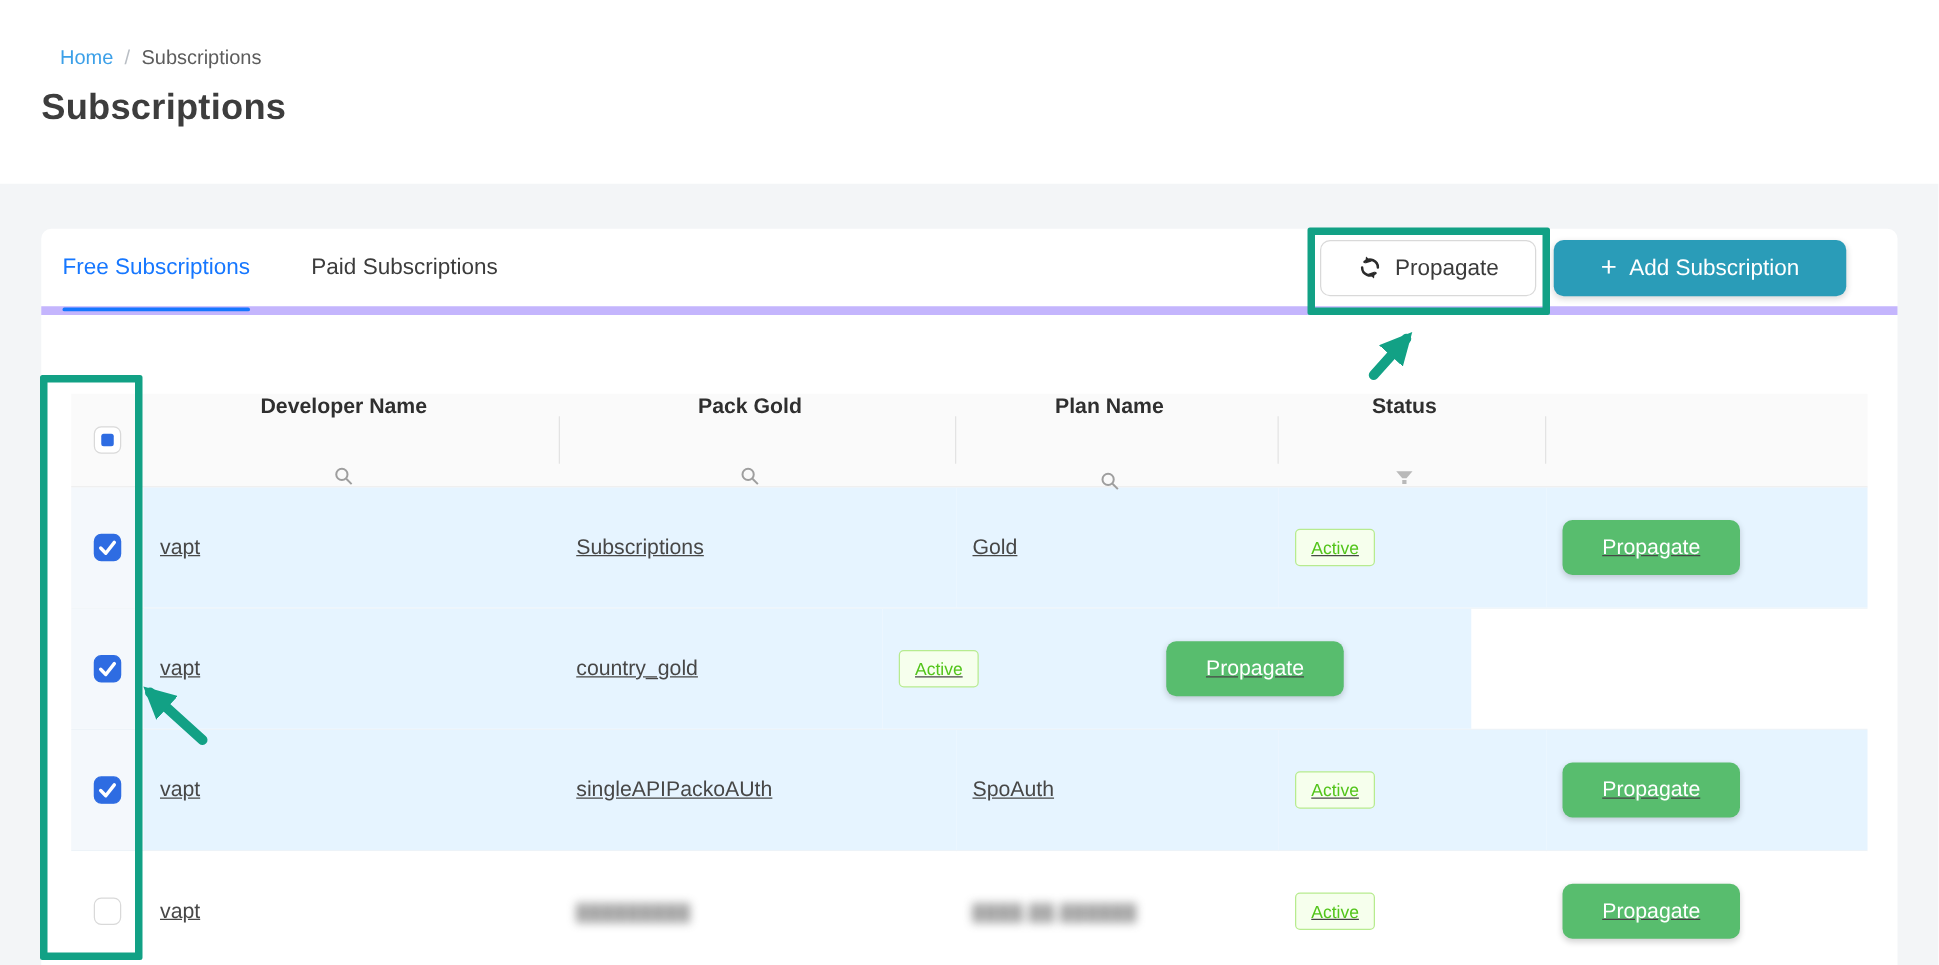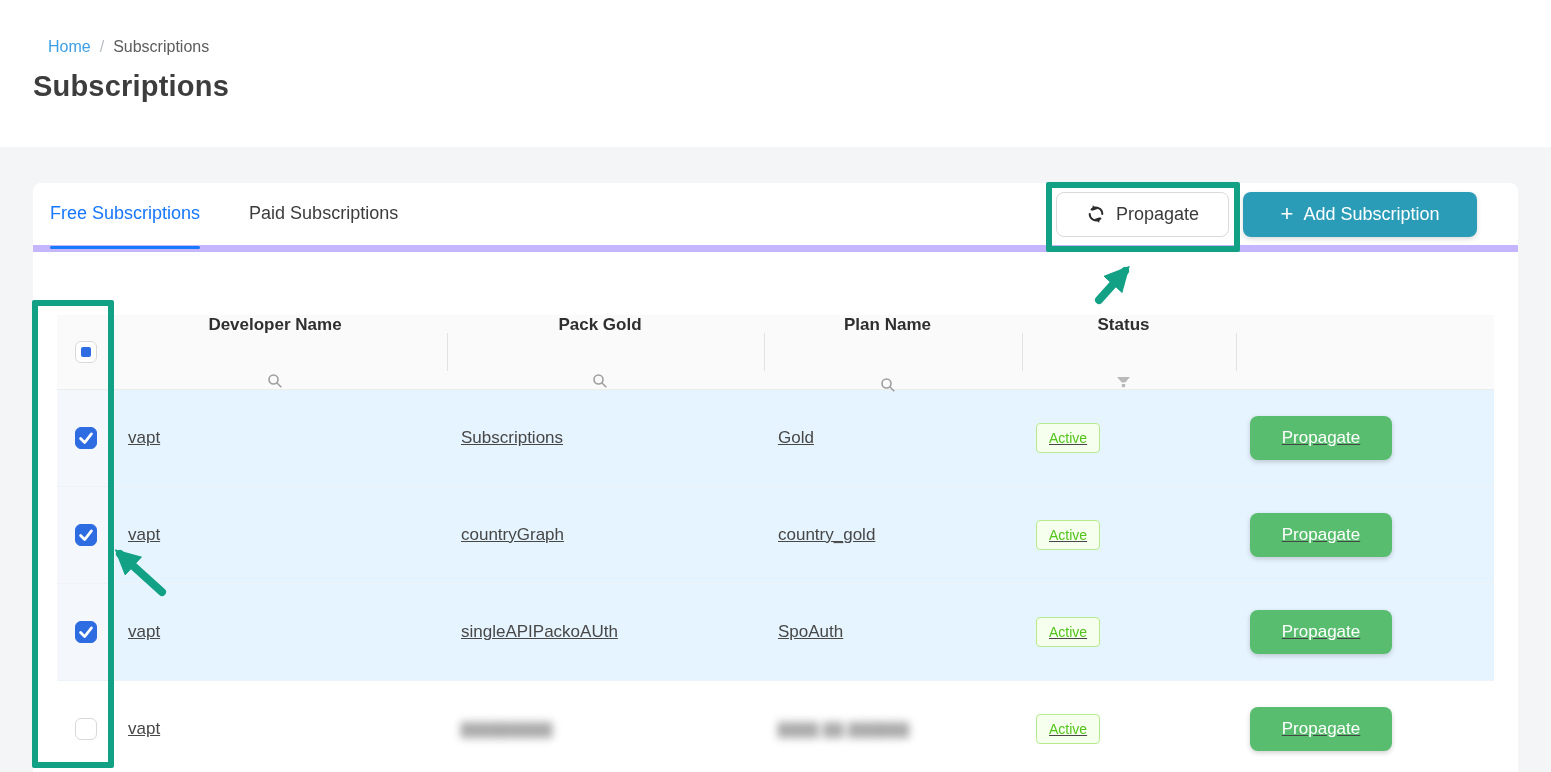--- a/index.html
+++ b/index.html
@@ -190,21 +190,20 @@
 
         <div class="tr row selected">
           <div class="col-check">
             <span class="cb checked">
               <svg width="22" height="22" viewBox="0 0 22 22">
                   <polyline points="5,11.5 9.5,16 17,6.5" fill="none" stroke="#fff" stroke-width="3" stroke-linecap="round" stroke-linejoin="round"></polyline>
                 </svg>
             </span>
           </div>
           <div class="cell col-dev">vapt</div>
-          <div class="cell col-pack">countryGraph</div>
           <div class="cell col-plan">country_gold</div>
           <div class="cell col-status">
               <span class="tag-active">Active</span>
             </div>
           <div class="cell col-action">
               <button class="btn-row-propagate">Propagate</button>
             </div>
         </div>
 
         <div class="tr row selected">

